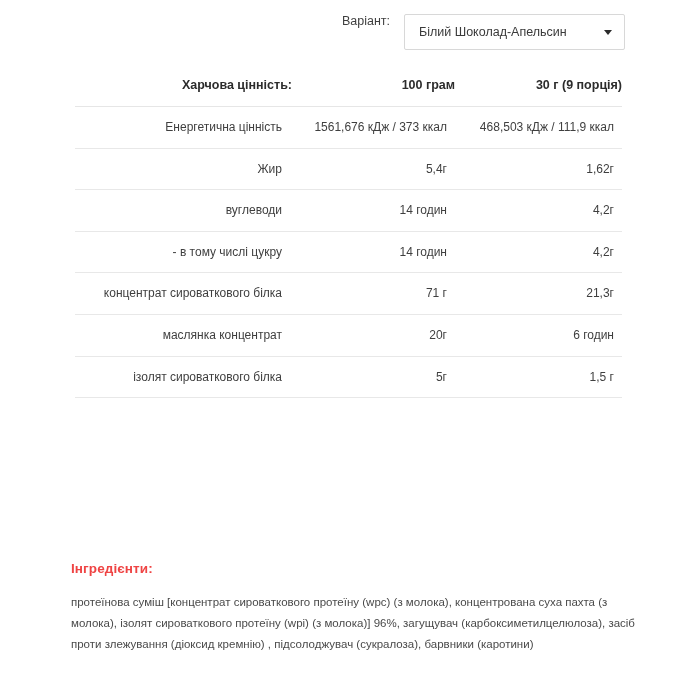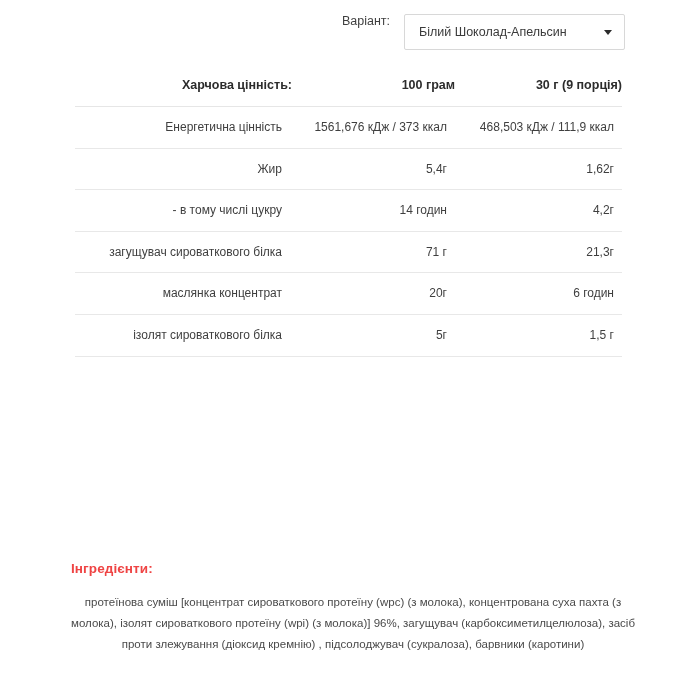--- a/index.html
+++ b/index.html
@@ -121,21 +121,21 @@
     font-weight: bold;
     color: #ef4444;
     margin: 0 0 16px 0;
     letter-spacing: 0.1px;
   }
   .ingredients-body {
     font-size: 11.5px;
     line-height: 1.82;
     color: #4a4a4a;
     margin: 0;
-    text-align: center;
+    text-align: left;
   }
 </style>
 </head>
 <body>
 
 <div class="variant-row">
   <span class="variant-label">Варіант:</span>
   <div class="variant-select">
     <span class="variant-value">Білий Шоколад-Апельсин</span>
     <span class="caret"></span>
@@ -160,26 +160,31 @@
         <td class="label-cell">Енергетична цінність</td>
         <td class="val-cell">1561,676 кДж / 373 ккал</td>
         <td class="val-cell">468,503 кДж / 111,9 ккал</td>
       </tr>
       <tr>
         <td class="label-cell">Жир</td>
         <td class="val-cell">5,4г</td>
         <td class="val-cell">1,62г</td>
       </tr>
       <tr>
+        <td class="label-cell">вуглеводи</td>
+        <td class="val-cell">14 годин</td>
+        <td class="val-cell">4,2г</td>
+      </tr>
+      <tr>
         <td class="label-cell indent">- в тому числі цукру</td>
         <td class="val-cell">14 годин</td>
         <td class="val-cell">4,2г</td>
       </tr>
       <tr>
-        <td class="label-cell">загущувач сироваткового білка</td>
+        <td class="label-cell">концентрат сироваткового білка</td>
         <td class="val-cell">71 г</td>
         <td class="val-cell">21,3г</td>
       </tr>
       <tr>
         <td class="label-cell">маслянка концентрат</td>
         <td class="val-cell">20г</td>
         <td class="val-cell">6 годин</td>
       </tr>
       <tr>
         <td class="label-cell">ізолят сироваткового білка</td>

